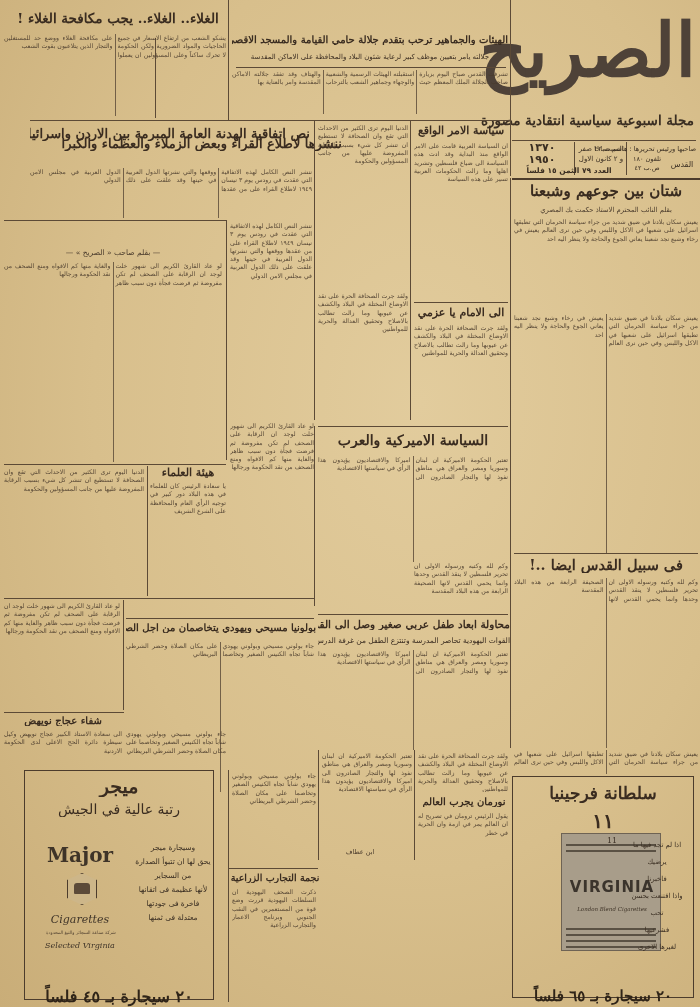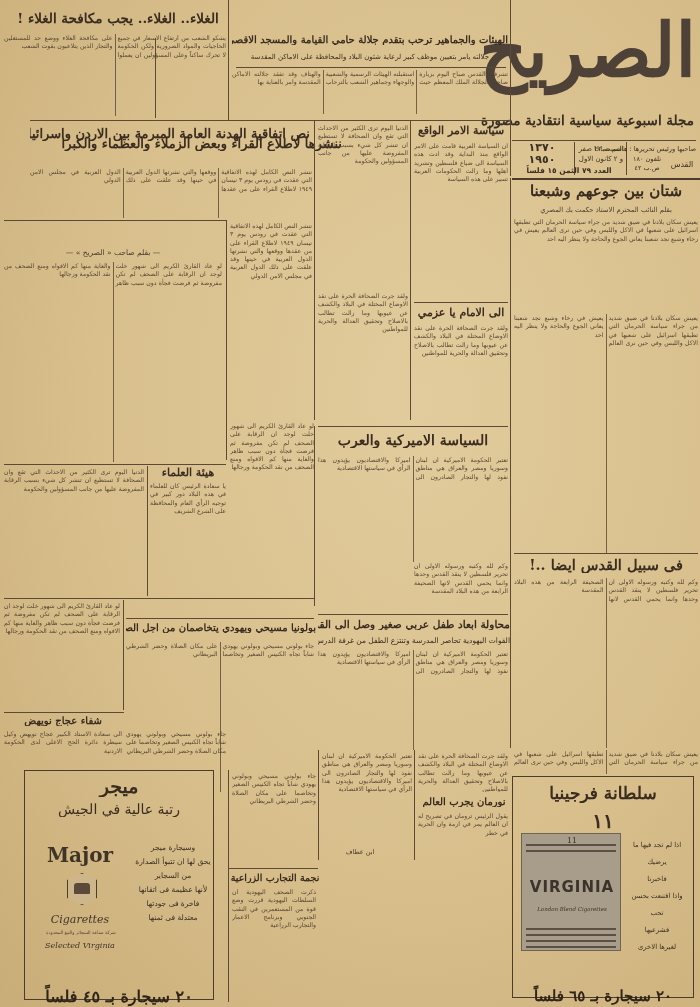--- a/index.html
+++ b/index.html
@@ -41,21 +41,21 @@
   .masthead-logo {
     font-family: "DejaVu Serif", serif;
     font-size: 74px; font-weight: bold; color: #4e4238;
     text-align: center; line-height: 80px; letter-spacing: -2px;
   }
   .masthead-sub { font-family: "DejaVu Serif", serif; font-size: 15px; font-weight: bold; text-align: center; color: #3a2e22; white-space: nowrap; }
   .info-cell { font-size: 8.5px; line-height: 12px; text-align: center; color: #3a2e22; white-space: nowrap; }
   .ad-box { position: absolute; border: 1.5px solid #4c3c2c; }
   .price-line { font-family: "DejaVu Serif", serif; font-weight: bold; color: #2f2418; white-space: nowrap; text-align: center; margin-top: 20px; }
   .virginia-pack {
-    position: absolute; background: #a89d8a; border: 1px solid #6e6354;
+    position: absolute; background: #a89d8a; border: 1px solid #6e6354; margin-left: 40px;
   }
   .stripe { position: absolute; left: 4px; right: 4px; height: 2px; background: #5a5144; }
   .virginia-word { font-family: "DejaVu Sans", sans-serif; font-weight: bold; color: #3b342c; font-size: 15px; text-align: center; letter-spacing: 1px; direction: ltr; }
   .latin { direction: ltr; font-family: "DejaVu Serif", serif; font-style: italic; color: #3f3428; text-align: center; white-space: nowrap; }
   .crown {
     position: absolute; width: 30px; height: 32px; border: 1.5px solid #4c3c2c;
     clip-path: polygon(50% 0, 100% 22%, 100% 78%, 50% 100%, 0 78%, 0 22%);
     background: #cdb689;
   }
   .crown-inner { position: absolute; left: 6px; top: 9px; width: 16px; height: 11px; background: #5b4a39; border-radius: 3px 3px 1px 1px; }

